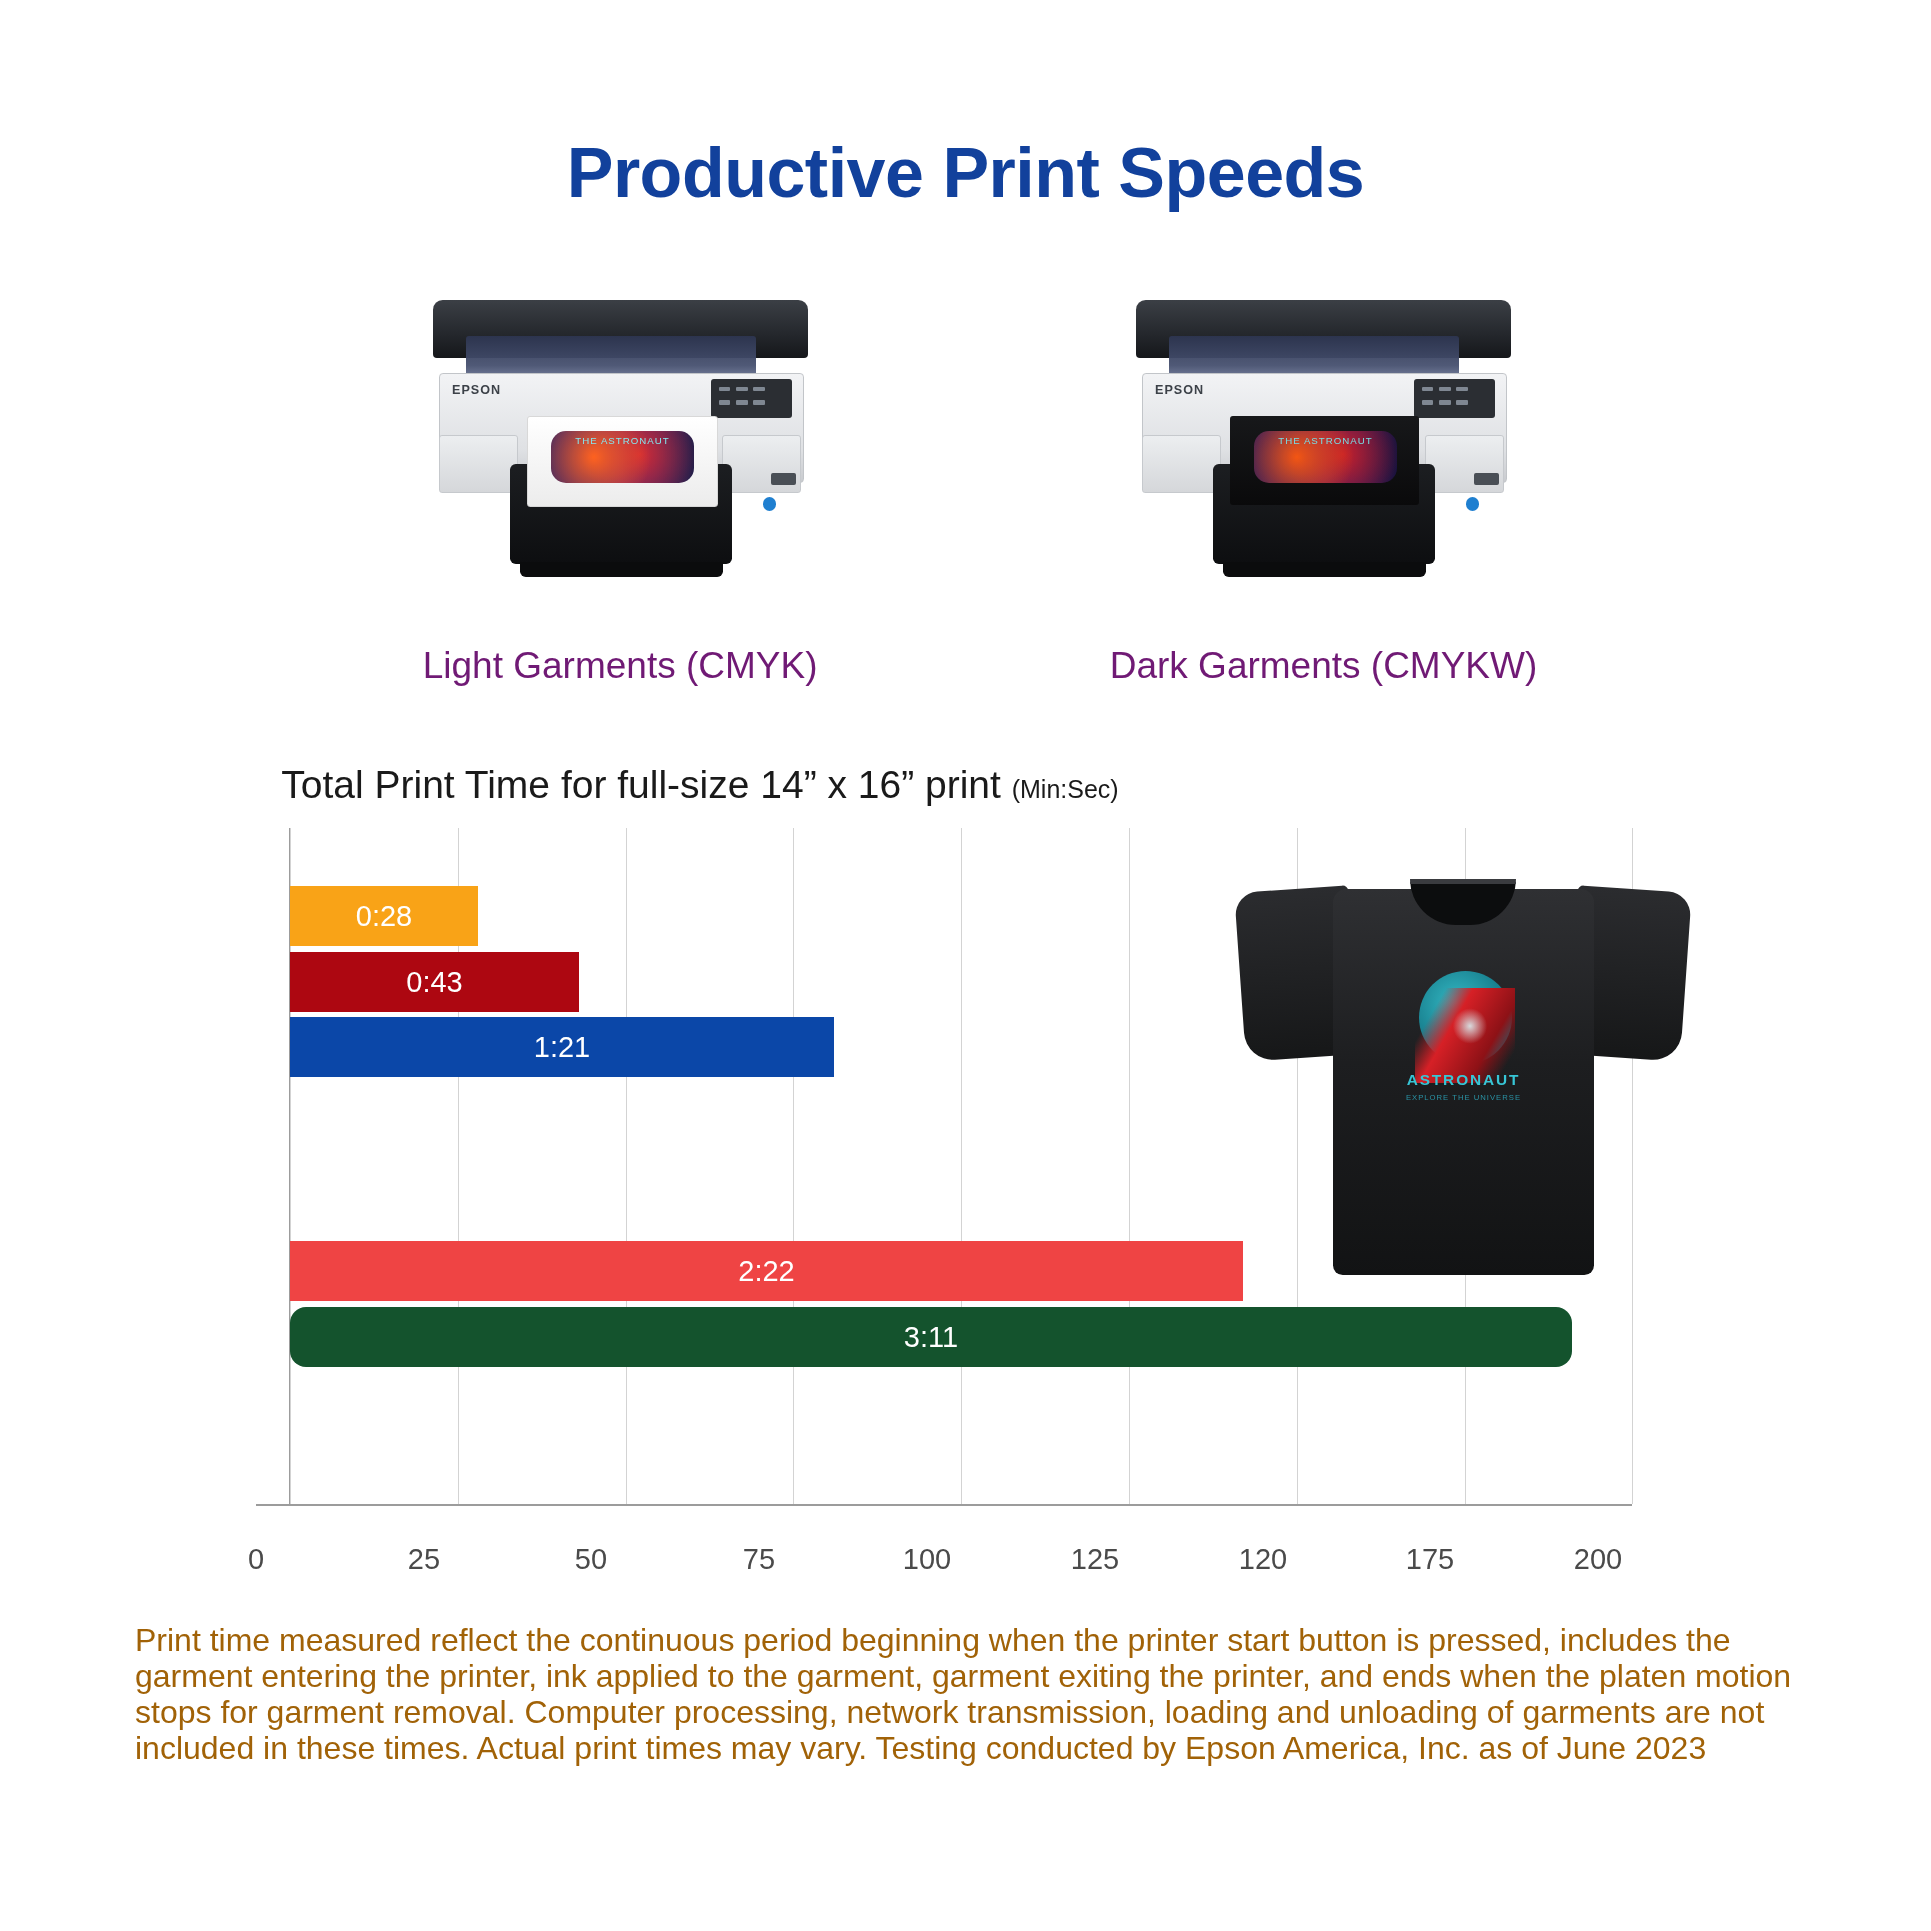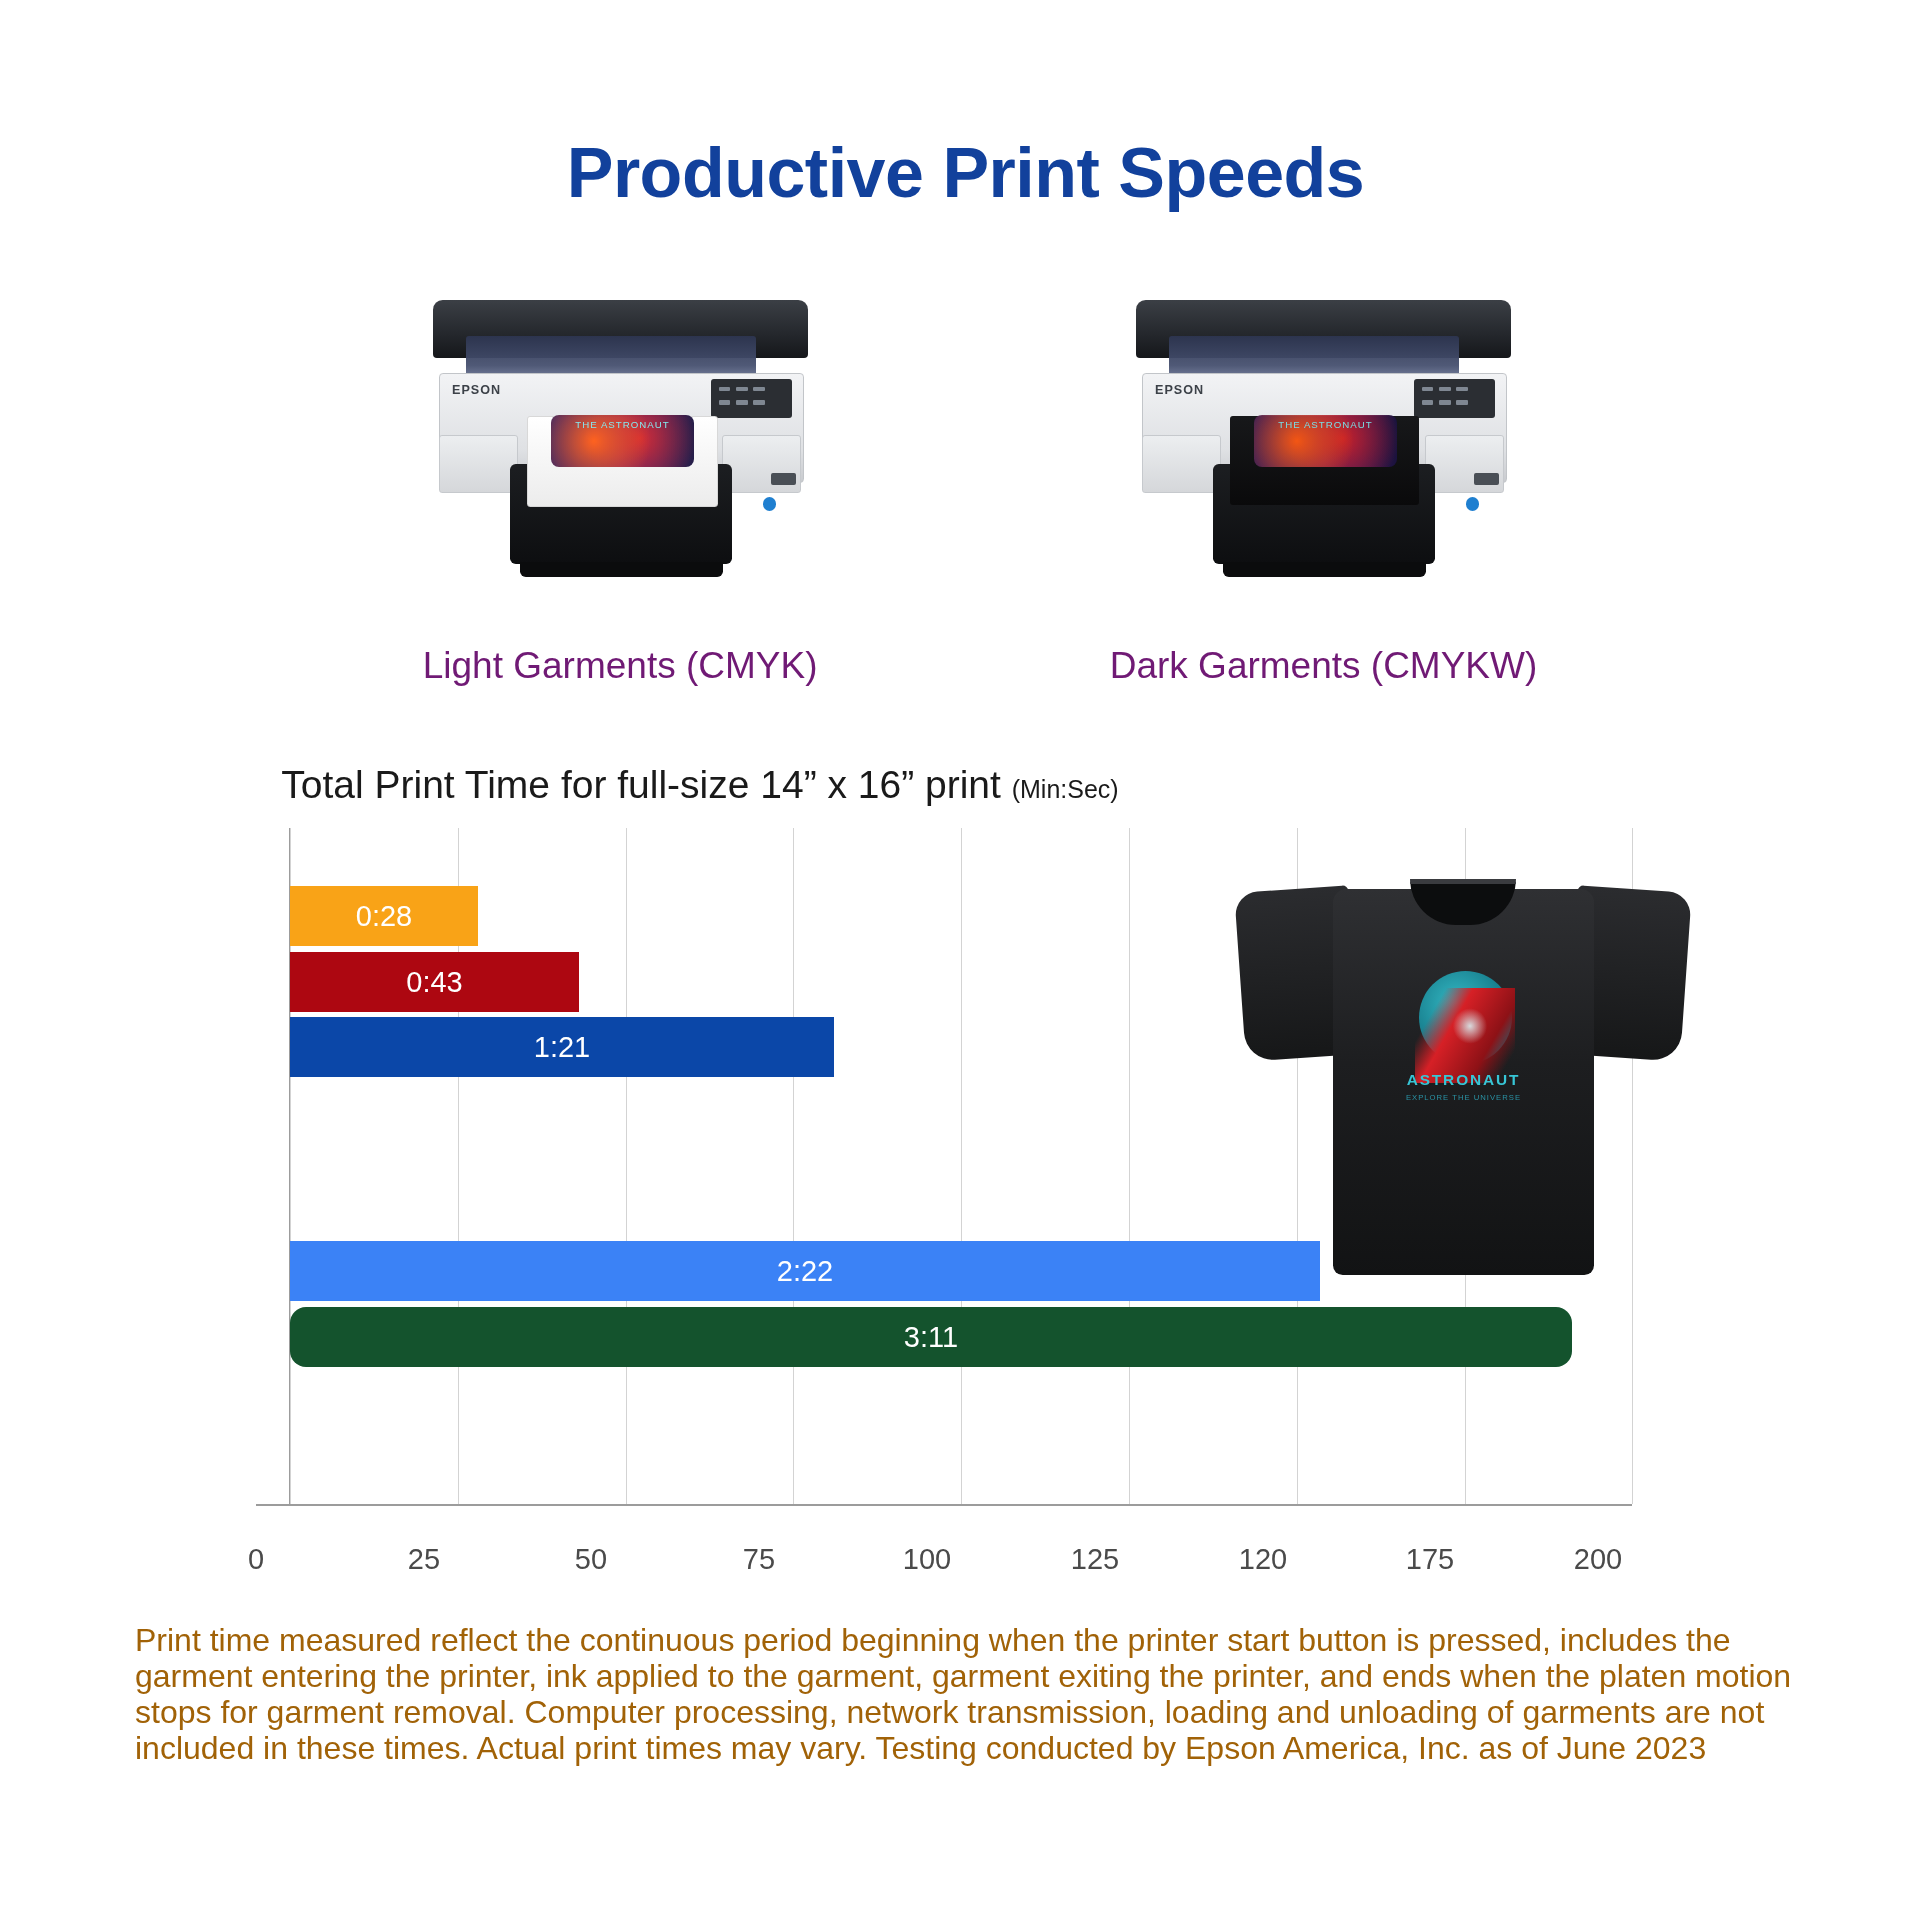--- a/index.html
+++ b/index.html
@@ -119,27 +119,27 @@
   .pr-tray {
     position: absolute;
     left: 100px; top: 126px;
     width: 189px; height: 89px;
     border-radius: 2.9px;
   }
   .pr-tray.light { background: linear-gradient(180deg,#ffffff 0%, #ececec 100%); border:1px solid #d8d8d8; }
   .pr-tray.dark  { background: linear-gradient(180deg,#17181a 0%, #0a0a0b 100%); }
   .pr-art {
     position: absolute;
-    left: 124px; top: 125px;
+    left: 124px; top: 141px;
     width: 143px; height: 52px;
     background:
       radial-gradient(circle at 30% 50%, #ff5a14 0%, rgba(255,90,20,0) 55%),
       radial-gradient(circle at 62% 45%, #d0202a 0%, rgba(208,32,42,0) 60%),
       linear-gradient(90deg,#2b1a5e 0%, #5d1f6d 50%, #1b1340 100%);
-    border-radius: 8px;
+    border-radius: 15px;
     opacity: .95;
   }
   .pr-art-text {
     position: absolute;
     left: 0; right: 0; top: 3.9px;
     text-align: center;
     font-size: 9.7px;
     color: #7fe7ef;
     letter-spacing: 1px;
   }
@@ -401,21 +401,21 @@
       <div class="gridline" style="left: 1342px;"></div>
       <div class="bar" style="left: 0px; top: 58px; width: 188px; background: rgb(249, 163, 23);">
         <span>0:28</span>
       </div>
       <div class="bar" style="left: 0px; top: 124px; width: 289px; background: rgb(173, 7, 17);">
         <span>0:43</span>
       </div>
       <div class="bar" style="left: 0px; top: 189px; width: 544px; background: rgb(11, 71, 168);">
         <span>1:21</span>
       </div>
-      <div class="bar" style="left: 0px; top: 413px; width: 1030px; background: #3b82f6;">
+      <div class="bar" style="left: 0px; top: 413px; width: 953px; background: #ef4444;">
         <span>2:22</span>
       </div>
       <div class="bar" style="left: 0px; top: 479px; width: 1282px; background: #14532d; border-radius: 16px;">
         <span>3:11</span>
       </div>
     </div>
   <div class="axis-baseline"></div>
   <div id="ticks">
       <div class="tick-label" style="left: 256px;">0</div>
       <div class="tick-label" style="left: 424px;">25</div>

